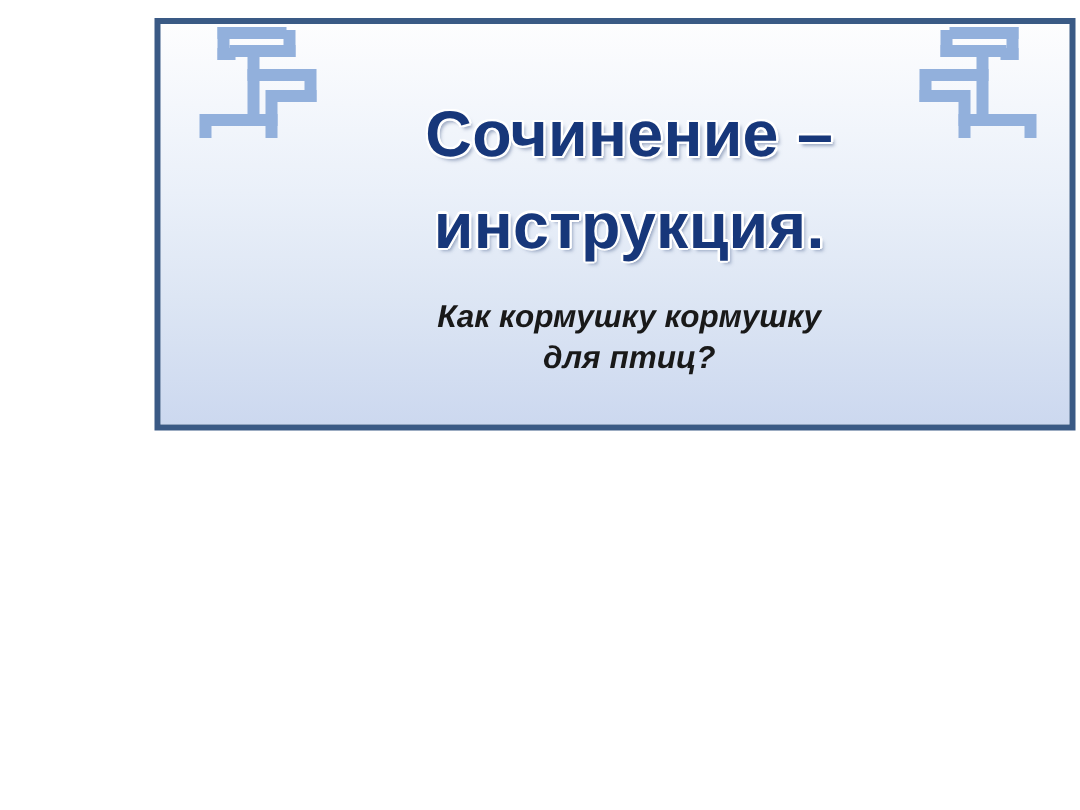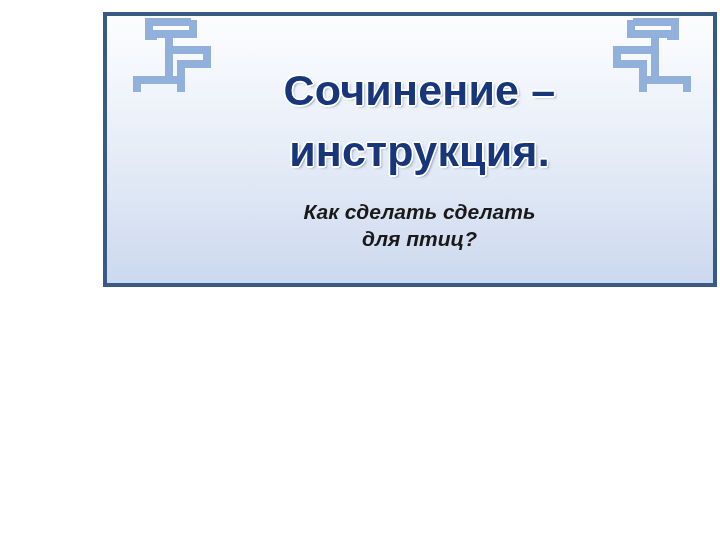--- a/index.html
+++ b/index.html
@@ -138,18 +138,18 @@
         <path d="M70,4 L78,4 L78,22 L70,22 Z"></path>
         <path d="M26,2 L72,2 L72,10 L26,10 Z"></path>
         <path d="M26,2 L34,2 L34,24 L26,24 Z"></path>
         <path d="M26,16 L38,16 L38,24 L26,24 Z"></path>
       </g>
     </svg>
 
     <div id="title-text-block">
       <h1 id="slide-title">Сочинение –
 инструкция.</h1>
-      <p id="slide-subtitle">Как сделать сделать
+      <p id="slide-subtitle">Как кормушку кормушку
 для птиц?</p>
     </div>
 
   </div>
 </div>
 
 </body></html>

